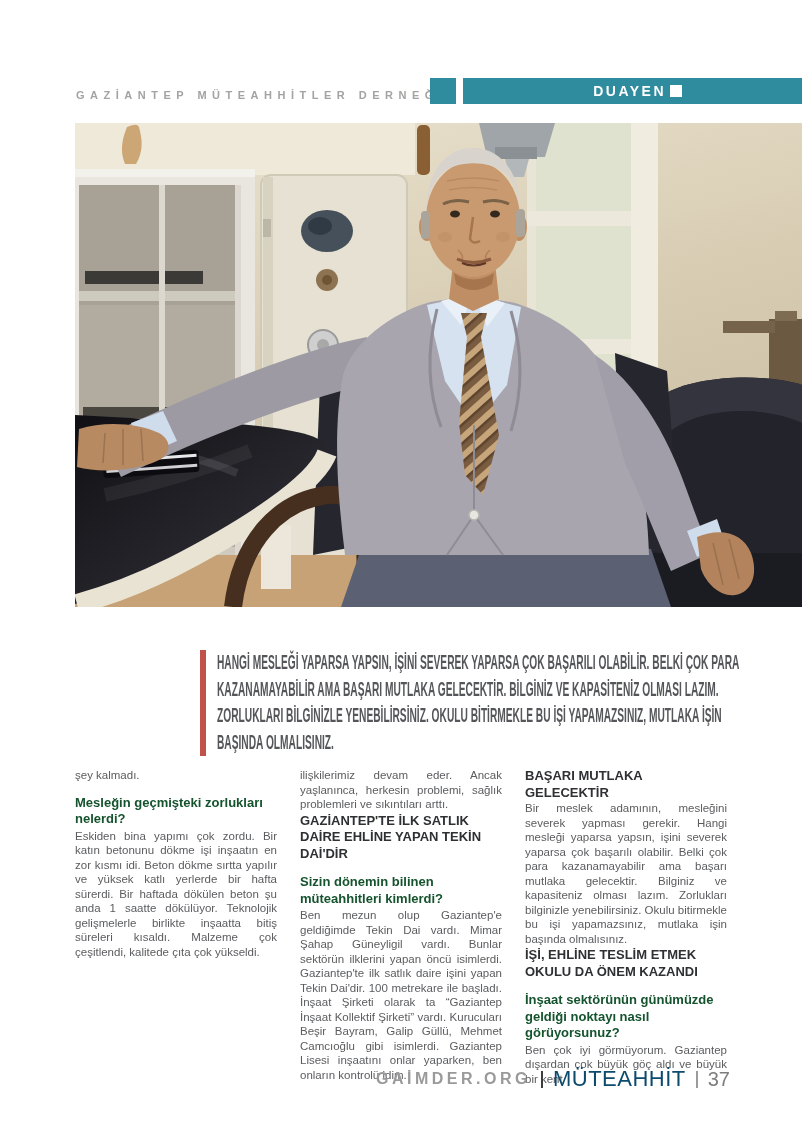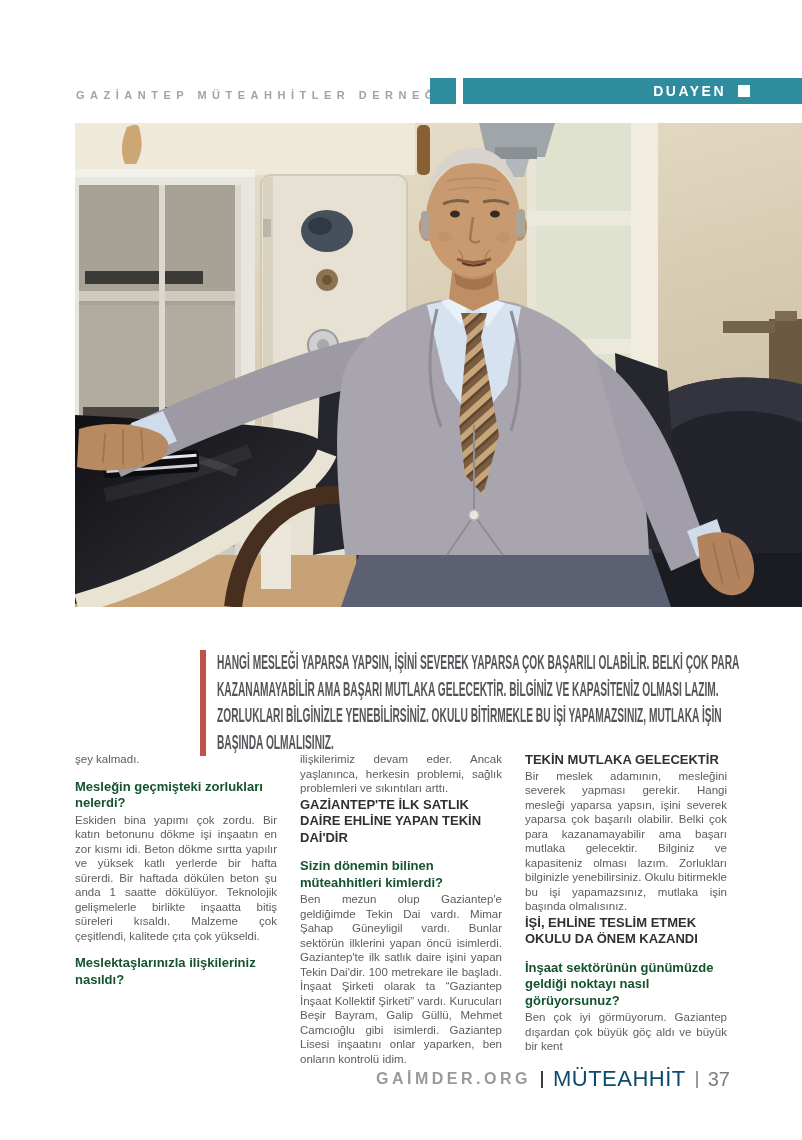--- a/index.html
+++ b/index.html
@@ -9,35 +9,35 @@
     font-family:"Liberation Sans", sans-serif; overflow:hidden; margin:0 auto;
   }
   
   .masthead-label {
     position:absolute; left:76px; top:89px;
     font-size:11px; font-weight:bold; letter-spacing:5.5px; color:#a5a3a1; white-space:nowrap;
   }
   .teal-square { position:absolute; left:430px; top:78px; width:26px; height:26px; }
   .section-bar {
     position:absolute; left:463px; top:78px; width:339px; height:26px;
-    display:flex; align-items:center; justify-content:flex-end; gap:12px; padding-right:52px;
+    display:flex; align-items:center; justify-content:flex-end; gap:4px; padding-right:120px;
   }
   .section-label { color:#ffffff; font-weight:bold; font-size:14px; letter-spacing:2.5px; }
   .white-square { width:12px; height:12px; background:#ffffff; }
   
   .photo-wrap { position:absolute; left:75px; top:123px; width:727px; height:484px; overflow:hidden; }
   
   .pullquote-bar { position:absolute; left:200px; top:650px; width:6px; height:106px; }
   .pullquote-text {
     position:absolute; left:217px; top:649px; width:1040px;
     transform:scaleX(0.51); transform-origin:left top;
     font-size:20px; font-weight:bold; line-height:26.5px; color:#55565a; text-align:left;
   }
   
-  .article { position:absolute; left:75px; top:752px; width:652px; display:flex; gap:23px; }
+  .article { position:absolute; left:75px; top:768px; width:652px; display:flex; gap:23px; }
   .col { width:202px; }
   .para { font-size:11.5px; line-height:14.5px; color:#5b5c5f; text-align:justify; }
   .qhead { font-size:13px; font-weight:bold; line-height:16.5px; color:#14532d; margin:12px 0 1px; }
   .subhead { font-size:13px; font-weight:bold; line-height:16.5px; color:#2f3033; margin:1px 0 12px; }
   .mt0 { margin-top:0 !important; }
   .mb0 { margin-bottom:0 !important; }
   
   .footer { position:absolute; right:72px; top:1066px; display:flex; align-items:center; gap:10px; }
   .footer-site { font-size:16px; font-weight:600; letter-spacing:3.5px; color:#9a9a9a; white-space:nowrap; }
   .footer-div1 { width:2px; height:17px; background:#3c3c3c; }
@@ -212,30 +212,29 @@
   </div>
 
   <div class="pullquote-bar" style="background:#c0524a;"></div>
   <div class="pullquote-text">HANGİ MESLEĞİ YAPARSA YAPSIN, İŞİNİ SEVEREK YAPARSA ÇOK BAŞARILI OLABİLİR. BELKİ ÇOK PARA KAZANAMAYABİLİR AMA BAŞARI MUTLAKA GELECEKTİR. BİLGİNİZ VE KAPASİTENİZ OLMASI LAZIM. ZORLUKLARI BİLGİNİZLE YENEBİLİRSİNİZ. OKULU BİTİRMEKLE BU İŞİ YAPAMAZSINIZ, MUTLAKA İŞİN BAŞINDA OLMALISINIZ.</div>
 
   <div class="article">
     <div class="col">
       <p class="para">şey kalmadı.</p>
       <p class="qhead">Mesleğin geçmişteki zorlukları nelerdi?</p>
       <p class="para">Eskiden bina yapımı çok zordu. Bir katın betonunu dökme işi inşaatın en zor kısmı idi. Beton dökme sırtta yapılır ve yüksek katlı yerlerde bir hafta sürerdi. Bir haftada dökülen beton şu anda 1 saatte dökülüyor. Teknolojik gelişmelerle birlikte inşaatta bitiş süreleri kısaldı. Malzeme çok çeşitlendi, kalitede çıta çok yükseldi.</p>
-      <p class="qhead">Meslektaşlarınızla ilişkileriniz nasıldı?</p>
     </div>
     <div class="col">
       <p class="para">ilişkilerimiz devam eder. Ancak yaşlanınca, herkesin problemi, sağlık problemleri ve sıkıntıları arttı.</p>
       <p class="subhead">GAZİANTEP'TE İLK SATLIK DAİRE EHLİNE YAPAN TEKİN DAİ'DİR</p>
       <p class="qhead">Sizin dönemin bilinen müteahhitleri kimlerdi?</p>
       <p class="para">Ben mezun olup Gaziantep'e geldiğimde Tekin Dai vardı. Mimar Şahap Güneyligil vardı. Bunlar sektörün ilklerini yapan öncü isimlerdi. Gaziantep'te ilk satlık daire işini yapan Tekin Dai'dir. 100 metrekare ile başladı. İnşaat Şirketi olarak ta “Gaziantep İnşaat Kollektif Şirketi” vardı. Kurucuları Beşir Bayram, Galip Güllü, Mehmet Camcıoğlu gibi isimlerdi. Gaziantep Lisesi inşaatını onlar yaparken, ben onların kontrolü idim.</p>
     </div>
     <div class="col">
-      <p class="subhead mt0 mb0">TEKİN MUTLAKA GELECEKTİR</p>
+      <p class="subhead mt0 mb0">BAŞARI MUTLAKA GELECEKTİR</p>
       <p class="para">Bir meslek adamının, mesleğini severek yapması gerekir. Hangi mesleği yaparsa yapsın, işini severek yaparsa çok başarılı olabilir. Belki çok para kazanamayabilir ama başarı mutlaka gelecektir. Bilginiz ve kapasiteniz olması lazım. Zorlukları bilginizle yenebilirsiniz. Okulu bitirmekle bu işi yapamazsınız, mutlaka işin başında olmalısınız.</p>
       <p class="subhead">İŞİ, EHLİNE TESLİM ETMEK OKULU DA ÖNEM KAZANDI</p>
       <p class="qhead">İnşaat sektörünün günümüzde geldiği noktayı nasıl görüyorsunuz?</p>
       <p class="para">Ben çok iyi görmüyorum. Gaziantep dışardan çok büyük göç aldı ve büyük bir kent</p>
     </div>
   </div>
 
   <div class="footer">
     <span class="footer-site">GAİMDER.ORG</span>
     <span class="footer-div1"></span>

